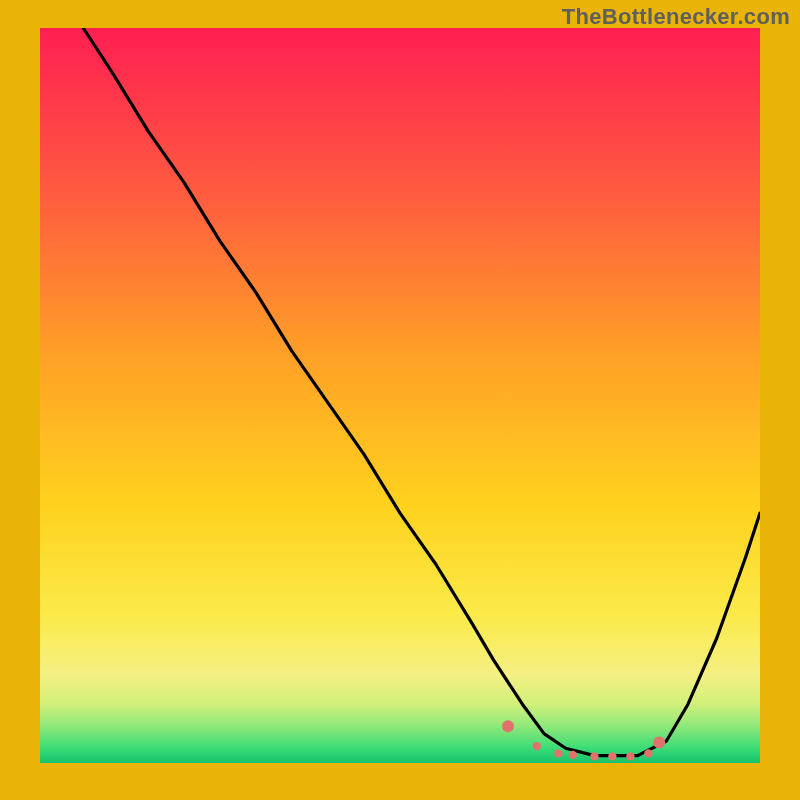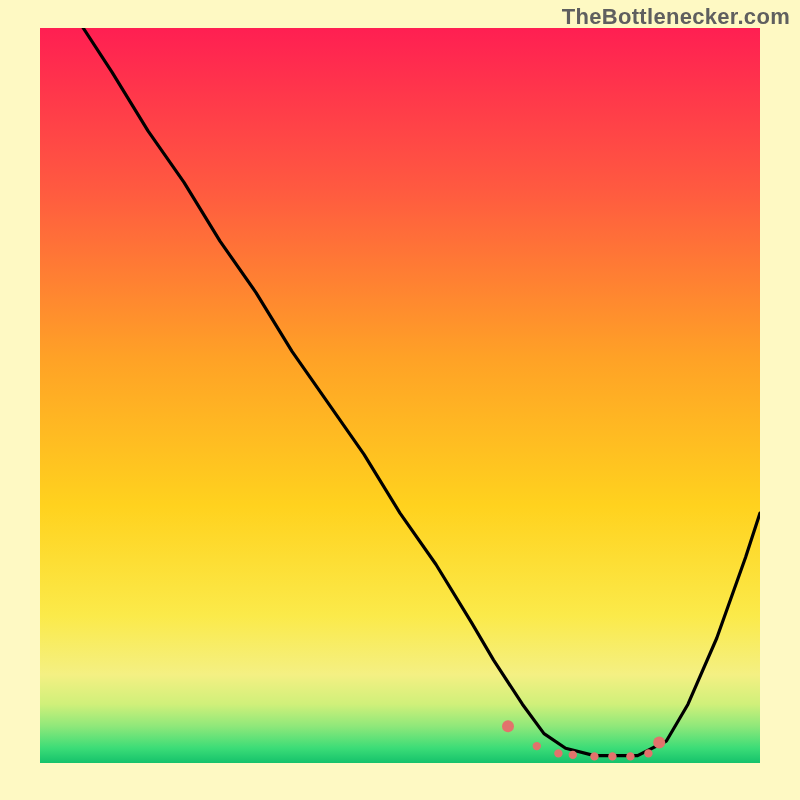--- a/index.html
+++ b/index.html
@@ -8,21 +8,21 @@
     width: 800px;
     height: 800px;
     background: #000000;
     overflow: hidden;
     font-family: Arial, Helvetica, sans-serif;
   }
   .frame {
     position: relative;
     width: 800px;
     height: 800px;
-    background: #fef9c3;
+    background: #eab308;
   }
   .watermark {
     position: absolute;
     top: 4px;
     right: 10px;
     color: #5f5f5f;
     font-size: 22px;
     font-weight: bold;
     letter-spacing: 0.3px;
     z-index: 5;

